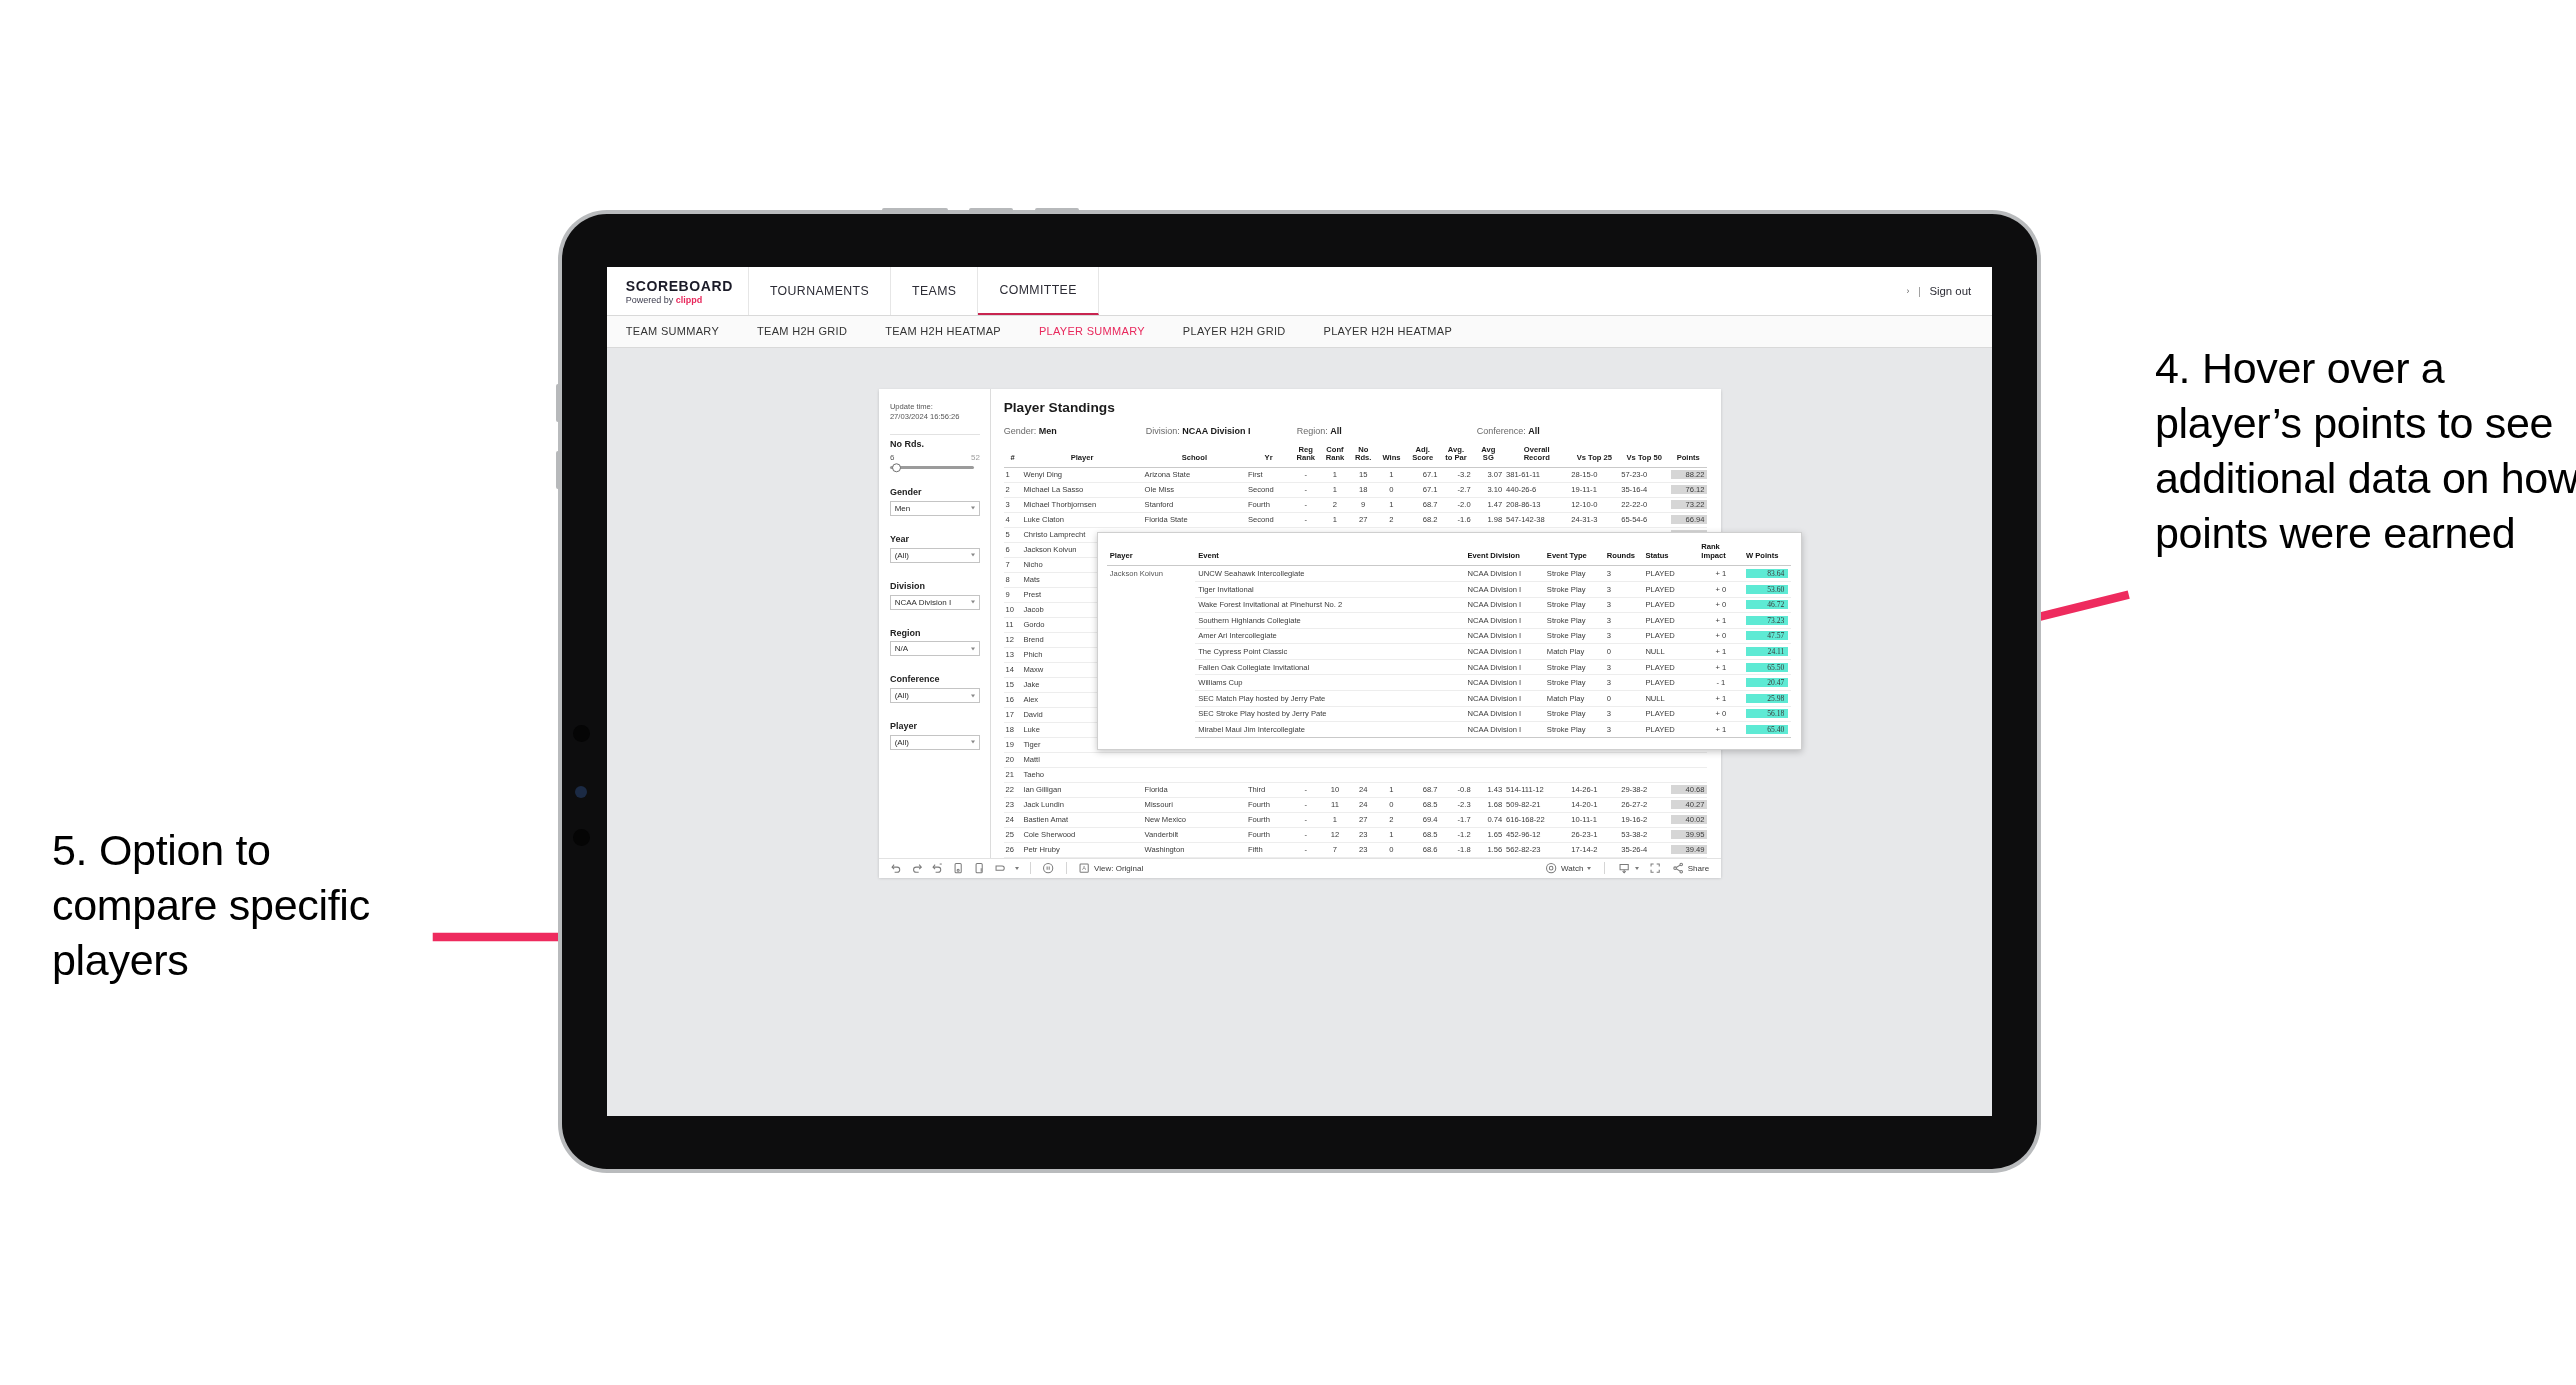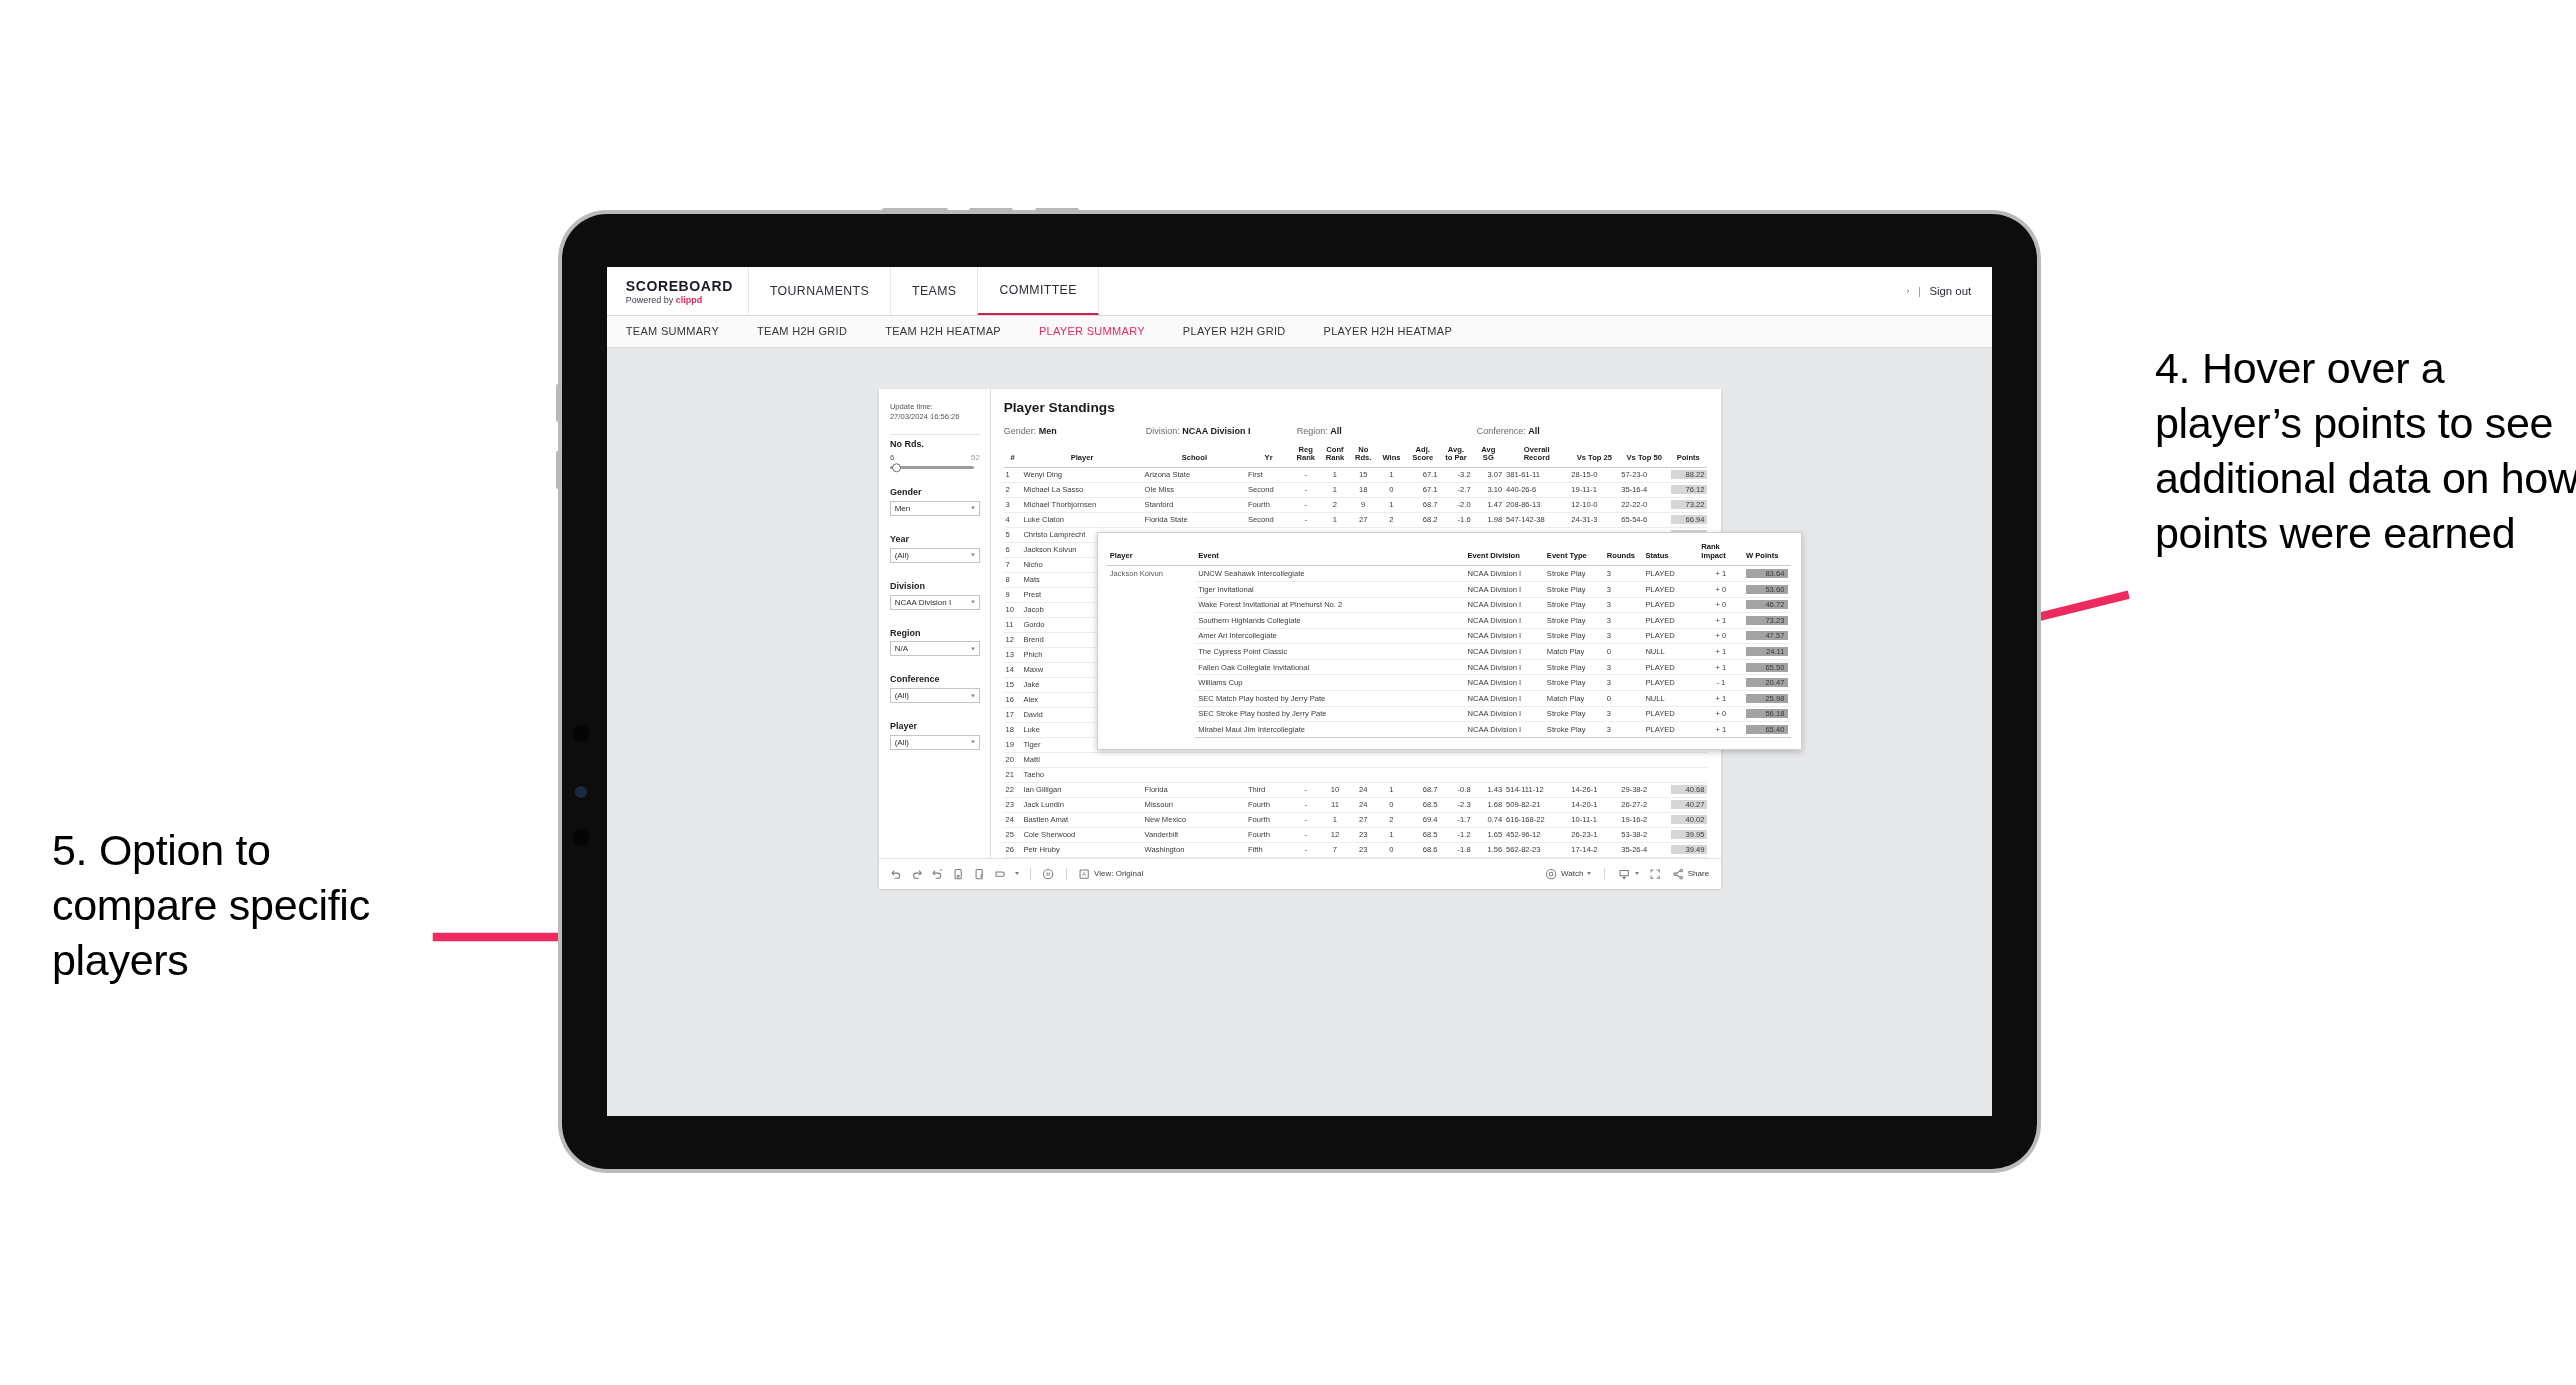--- a/index.html
+++ b/index.html
@@ -256,25 +256,25 @@
   .t-player { width: 87px; }
   .t-event  { width: 265px; }
   .t-div    { width: 78px; }
   .t-type   { width: 59px; }
   .t-rounds { width: 38px; text-align: left; }
   .t-status { width: 55px; }
   .t-impact { width: 44px; text-align: center; }
   .t-wp     { width: 47px; text-align: right; }
   th.t-impact { text-align: center; }
   th.t-wp { text-align: right; }
-  .wp-cell { background: #a3a3a3; display: block; text-align: right; padding-right: 3.8px; }
+  .wp-cell { background: #5eead4; display: block; text-align: right; padding-right: 3.8px; font-family: Liberation Serif, serif; }
 
   
   .viz-toolbar {
-    height: 31px;
+    height: 20px;
     border-top: 0.9px solid #e2e2e2;
     display: flex; align-items: center;
     padding: 0 11.4px;
     font-size: 8px; color: #4a4a4a;
     gap: 8.5px;
     background: #fff;
   }
   .tb-ico { width: 12.3px; height: 12.3px; opacity: .78; display: block; }
   .tb-sep { width: 0.9px; height: 12.3px; background: #d5d5d5; margin: 0 2.8px; }
   .tb-text { display: flex; align-items: center; gap: 3.8px; color: #3a3a3a; }

